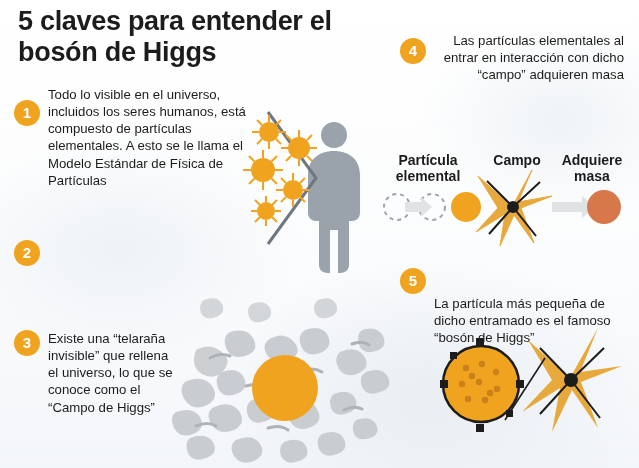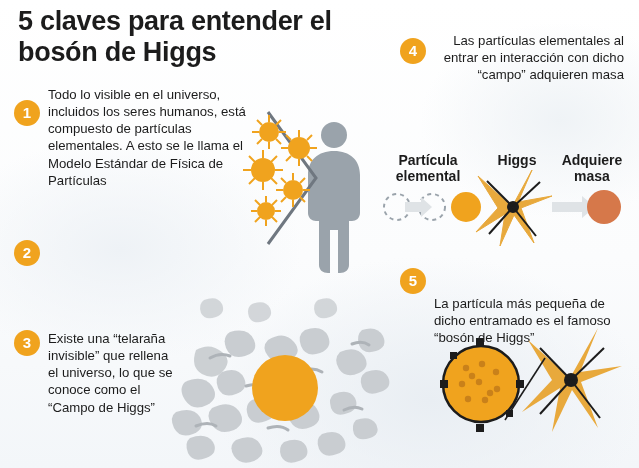--- a/index.html
+++ b/index.html
@@ -89,21 +89,21 @@
   <div class="num-badge" style="left:14px; top:330px;">3</div>
   <div class="item-text" style="left:48px; top:330px; width:132px;">Existe una “telaraña invisible” que rellena el universo, lo que se conoce como el “Campo de Higgs”</div>
 
   <div class="num-badge" style="left:400px; top:38px;">4</div>
   <div class="item-text" style="left:434px; top:32px; width:190px;text-align:right;">Las partículas elementales al entrar en interacción con dicho “campo” adquieren masa</div>
 
   <div class="num-badge" style="left:400px; top:268px;">5</div>
   <div class="item-text" style="left:434px; top:264px; width:190px;margin-top:31px;">La partícula más pequeña de dicho entramado es el famoso “bosón de Higgs”</div>
 
   <div class="label-small" style="left:392px; top:152px; width:72px;">Partícula elemental</div>
-  <div class="label-small" style="left:485px; top:152px; width:64px;">Higgs</div>
+  <div class="label-small" style="left:485px; top:152px; width:64px;">Campo</div>
   <div class="label-small" style="left:556px; top:152px; width:72px;">Adquiere masa</div>
 
   <svg class="layer" viewBox="0 0 639 468" xmlns="http://www.w3.org/2000/svg">
 
     <g fill="#9aa3ab">
       <circle cx="334" cy="135" r="13"></circle>
       <path d="M334 151 c-16 0 -26 9 -26 24 l0 38 c0 5 4 8 8 8 l3 0 0 44 c0 5 4 8 9 8 l2 0 0 -43 8 0 0 43 2 0 c5 0 9 -3 9 -8 l0 -44 3 0 c4 0 8 -3 8 -8 l0 -38 c0 -15 -10 -24 -26 -24 z"></path>
     </g>
 
     <g>

